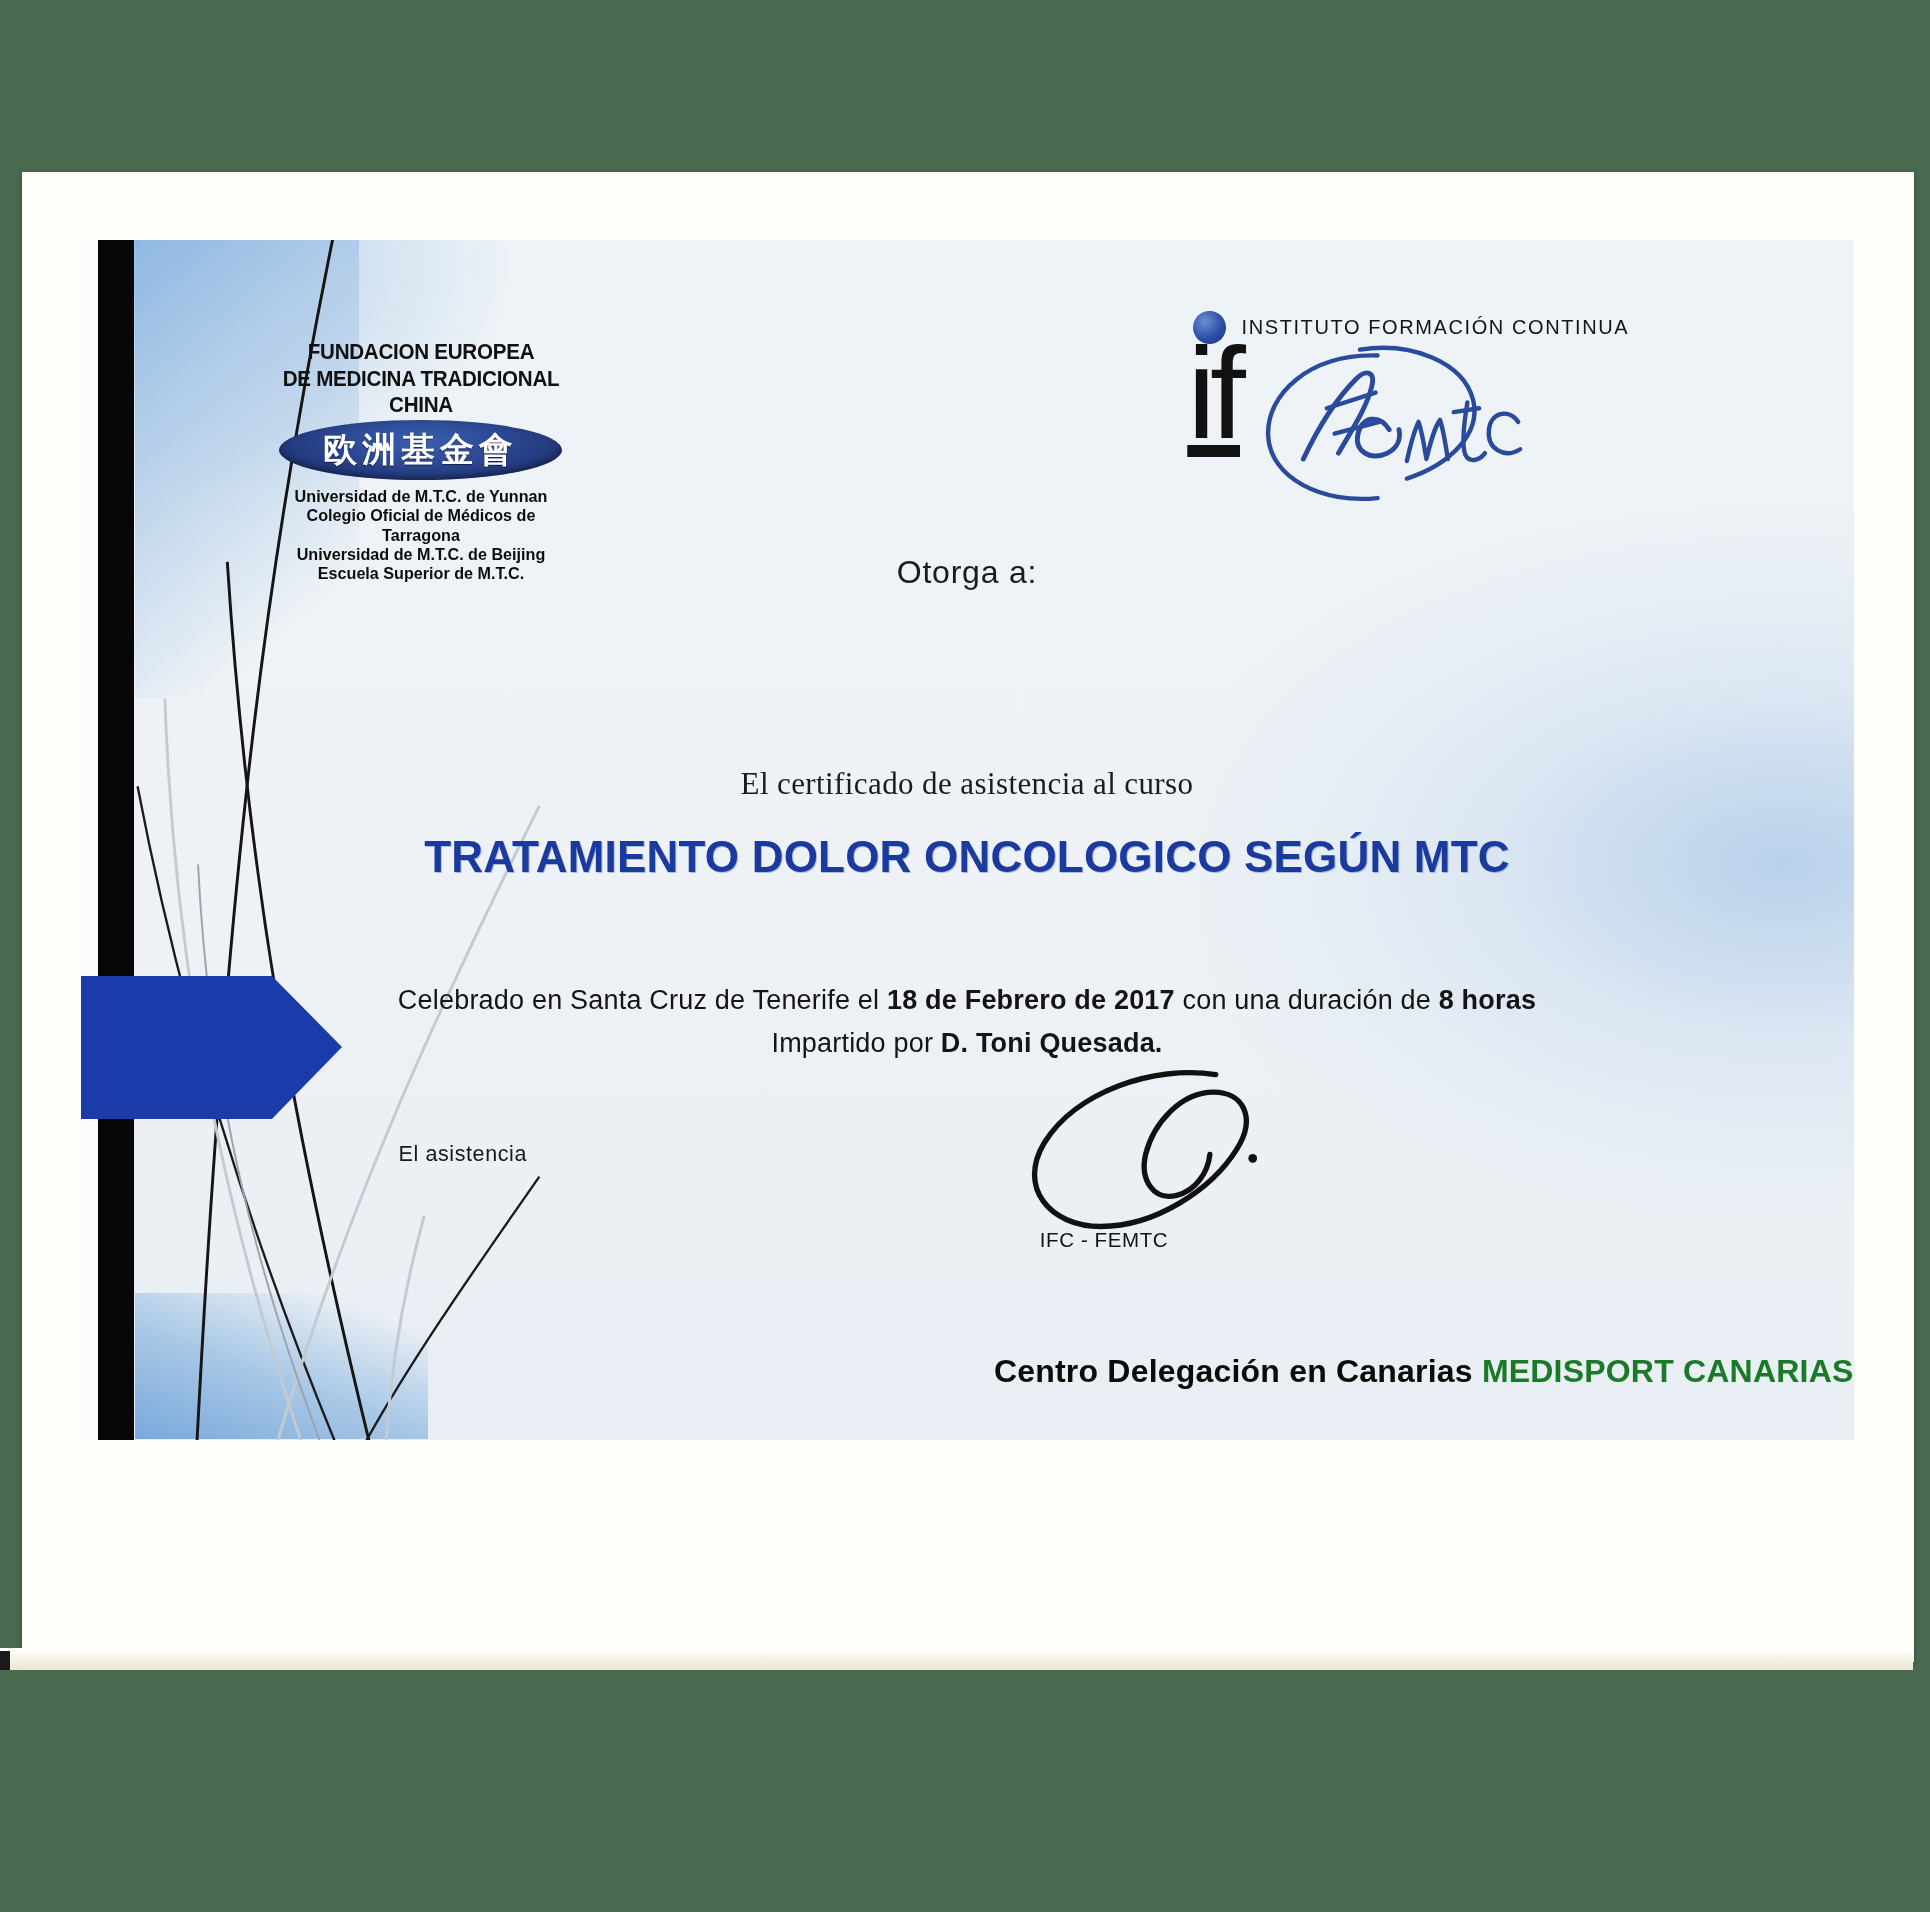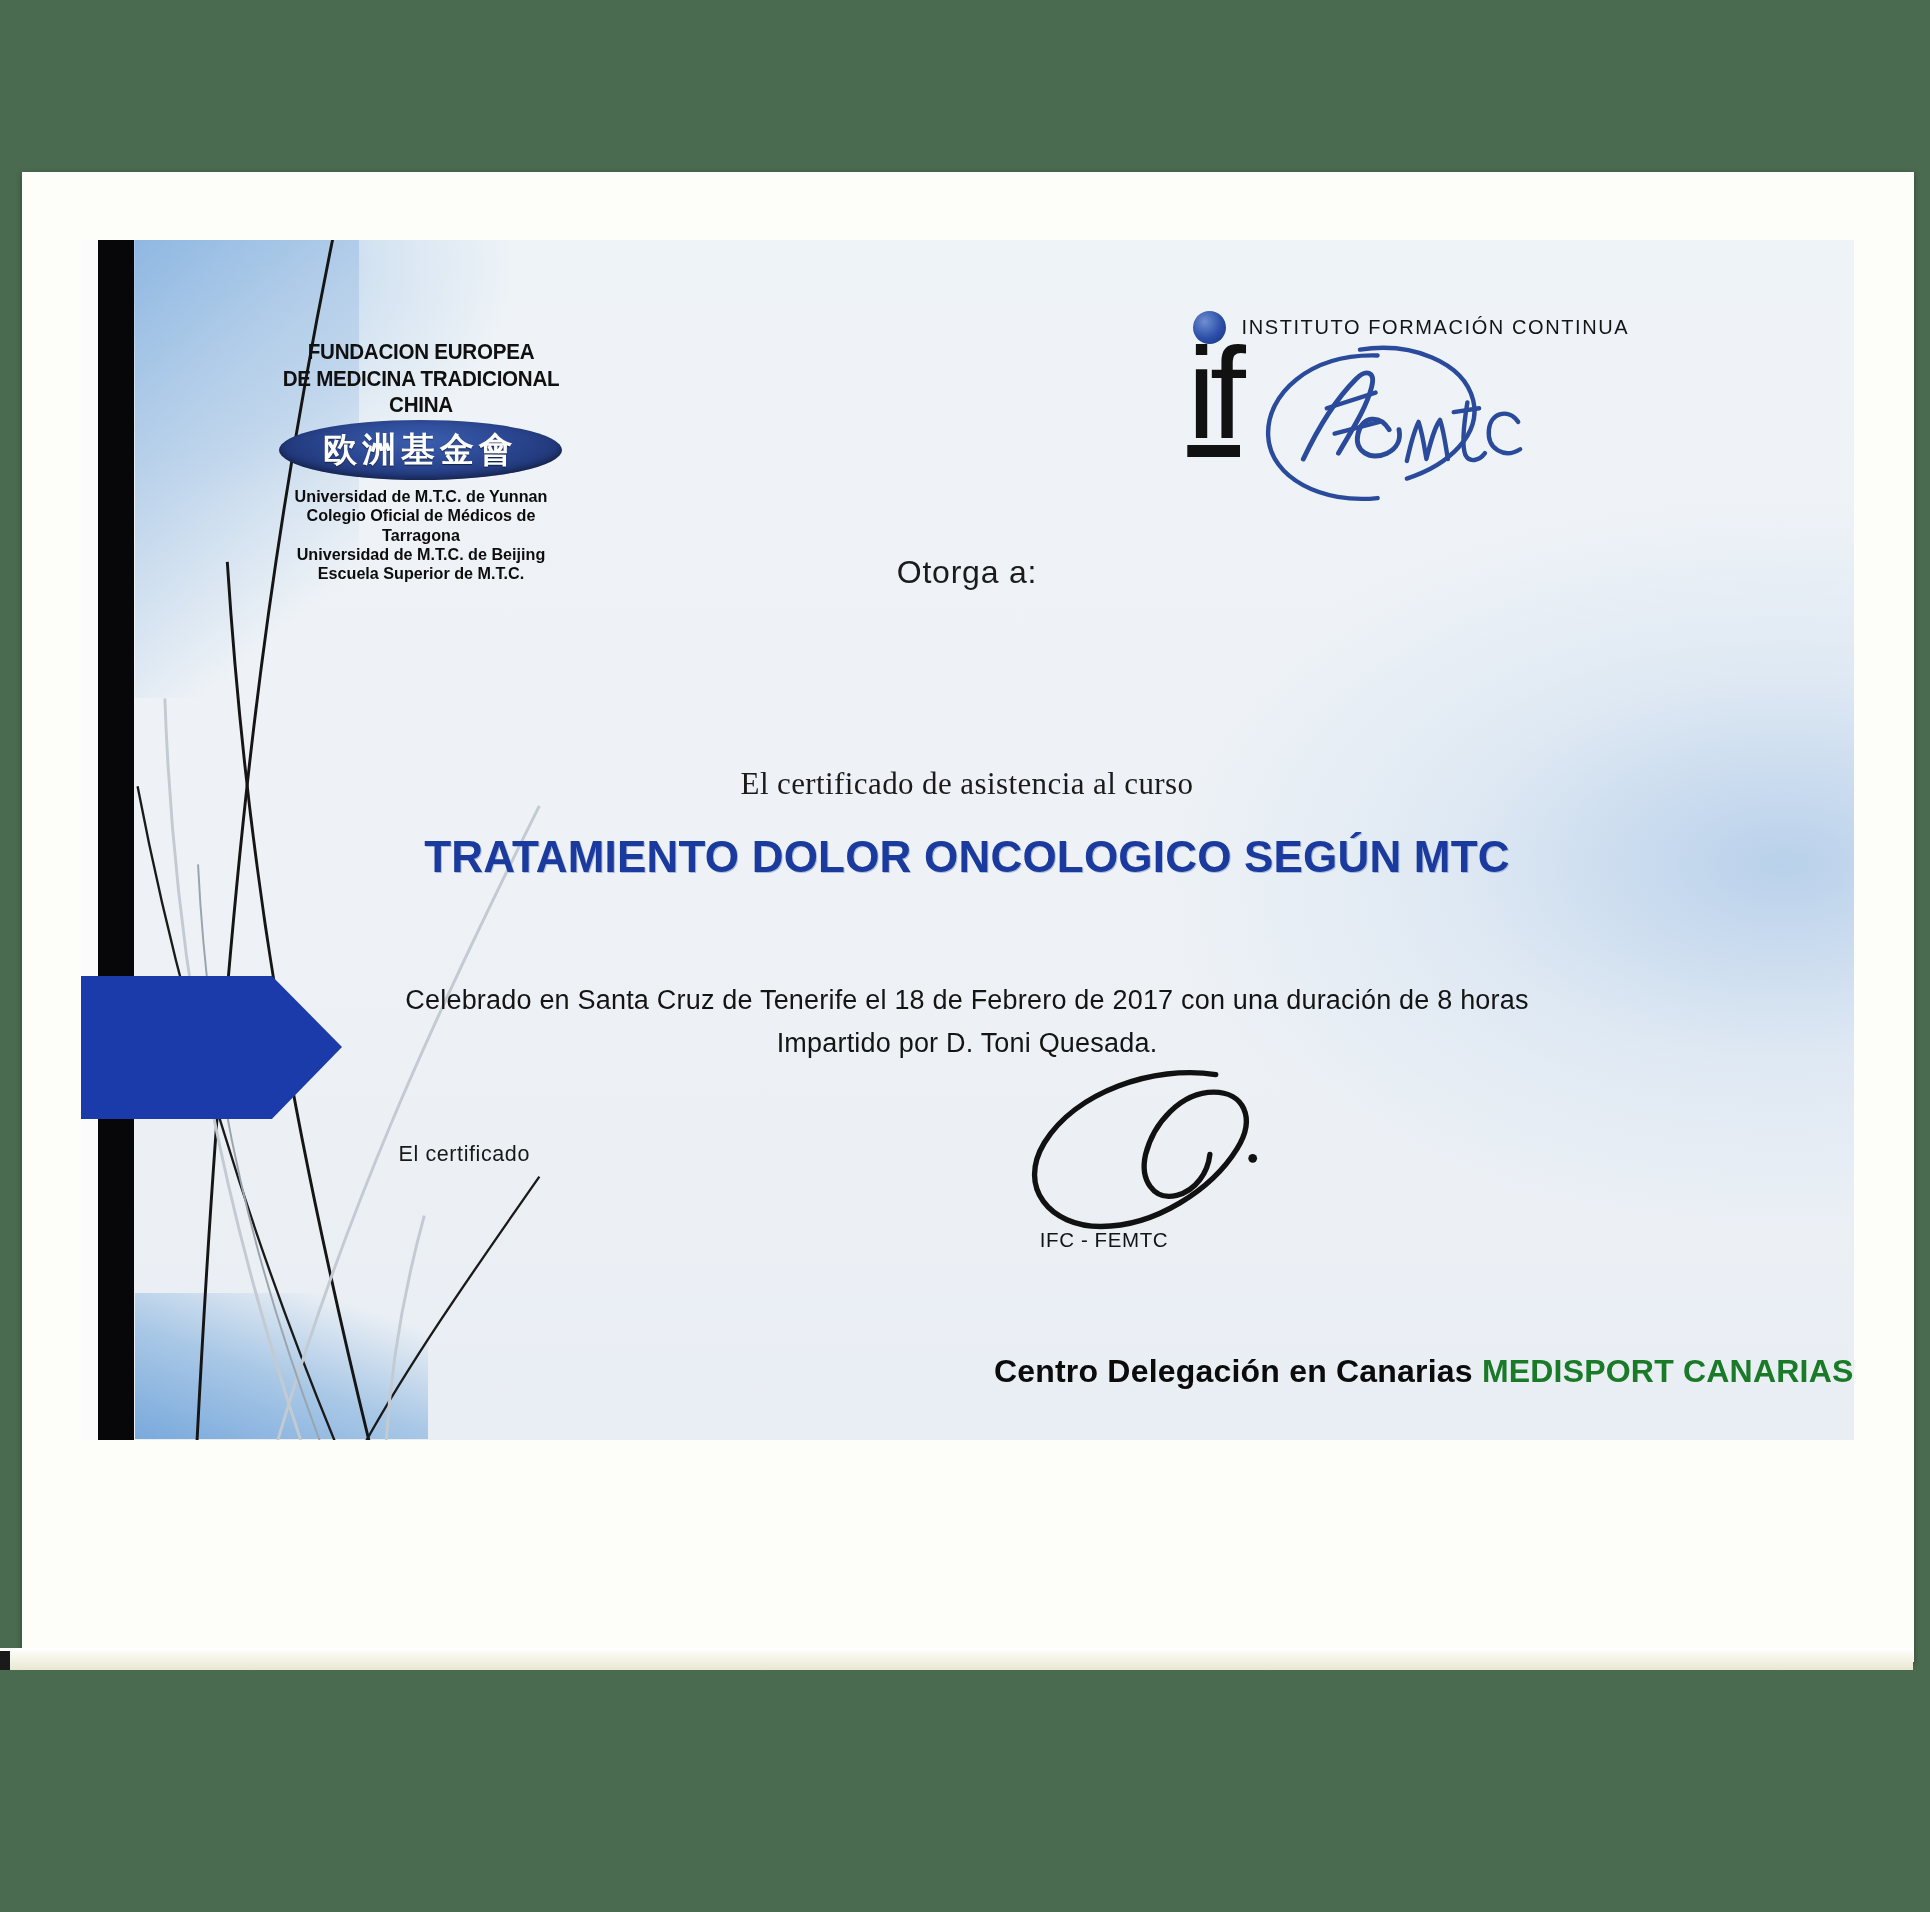--- a/index.html
+++ b/index.html
@@ -255,21 +255,21 @@
     color: #141414;
     letter-spacing: 0.2px;
   }
   #detail-line-2 {
     top: 788px;
     font-family: "Liberation Sans", sans-serif;
     font-size: 27px;
     color: #141414;
     letter-spacing: 0.2px;
   }
-  .bold-inline { font-weight: normal; }
+  .bold-inline { font-weight: bold; }
 
   #interesado-label {
     position: absolute;
     left: 318px;
     top: 902px;
     font-family: "Liberation Sans", sans-serif;
     font-size: 21.5px;
     color: #181818;
     letter-spacing: 0.6px;
   }
@@ -381,21 +381,21 @@
     <div class="ctr" id="course-title">TRATAMIENTO DOLOR ONCOLOGICO SEGÚN MTC</div>
 
     <div class="ctr" id="detail-line-1">
       <span>Celebrado en Santa Cruz de Tenerife el </span><span class="bold-inline">18 de Febrero de 2017</span><span> con una duración de </span><span class="bold-inline">8 horas</span>
     </div>
 
     <div class="ctr" id="detail-line-2">
       <span>Impartido por </span><span class="bold-inline">D. Toni Quesada.</span>
     </div>
 
-    <div id="interesado-label">El certificado</div>
+    <div id="interesado-label">El asistencia</div>
 
     <svg id="signature-wrap" viewBox="0 0 330 190">
       <path d="M 214 16 C 150 6, 70 34, 38 86 C 10 132, 44 172, 96 172
                C 152 172, 210 134, 236 92 C 256 60, 242 34, 212 34
                C 178 34, 150 66, 142 98 C 136 124, 150 146, 174 140
                C 194 135, 206 116, 208 98" fill="none" stroke="#111" stroke-width="5.5" stroke-linecap="round"></path>
       <circle cx="252" cy="102" r="4.5" fill="#111"></circle>
     </svg>
 
     <div id="signature-label">IFC - FEMTC</div>

